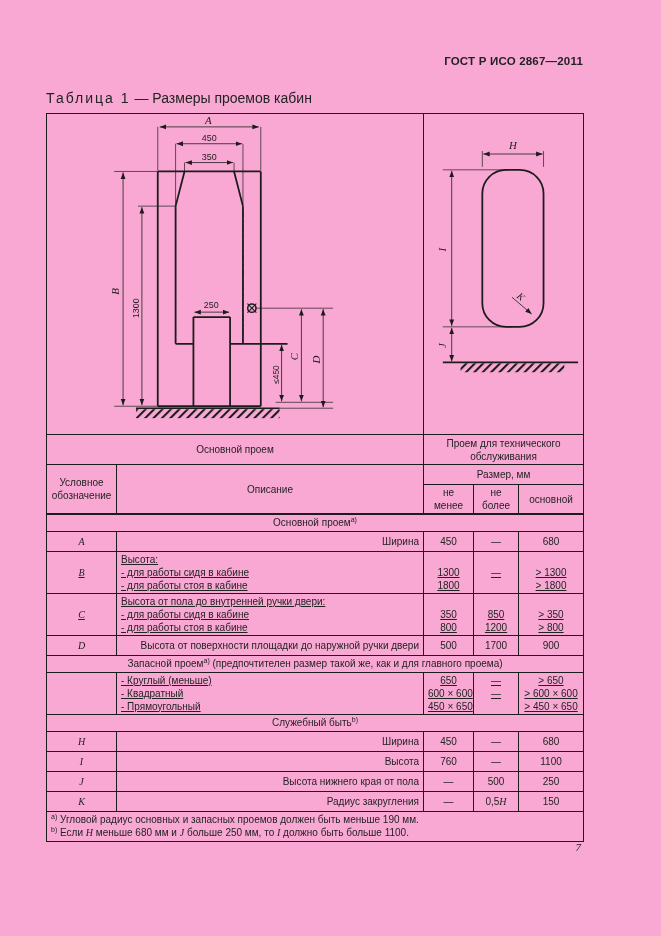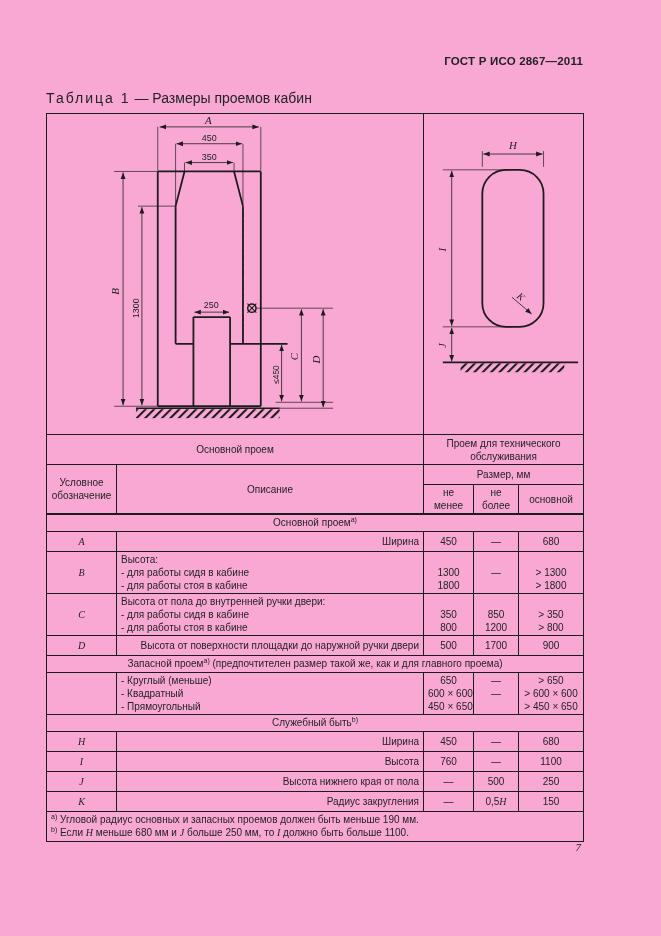--- a/index.html
+++ b/index.html
@@ -14,21 +14,21 @@
           table-layout:fixed;border:1.5px solid #1c1c1c;}
   table.t td{border:1px solid #1c1c1c;box-sizing:border-box;padding:1px 4px;
              font-size:10px;line-height:13px;vertical-align:middle;}
   .r-diagrams td{height:320px;padding:0;vertical-align:top;}
   .r-captions td{height:30px;text-align:center;font-size:9.5px;line-height:12px;padding:3px 6px;}
   .r-h1 td{height:20px;text-align:center;font-size:9.5px;line-height:11px;}
   .r-h2 td{height:19px;text-align:center;font-size:9.5px;}
   .thickb{border-bottom:2px solid #1c1c1c !important;}
   .r-sec td{height:17px;text-align:center;}
   .r-s1 td{height:20px;text-align:right;}
-  .r-s3 td{height:40px;vertical-align:top;padding-top:1px;}
+  .r-s3 td{height:40px;vertical-align:top;padding-top:1px;text-decoration:underline;}
   td.sym{text-align:center;font-family:"Liberation Serif",serif;font-style:italic;font-size:10.5px;}
   td.desc{padding-left:8px;}
   td.num{text-align:center;}
   .line{min-height:13px;line-height:13px;white-space:nowrap;}
   sup.fn{vertical-align:super;font-size:7px;line-height:0;}
   .r-foot td{height:30px;padding:2px 6px 3px 30px;font-size:9.5px;line-height:13px;}
   i.var{font-family:"Liberation Serif",serif;font-style:italic;}
   svg{display:block;}
   svg .shape{stroke:#1c1c1c;stroke-width:1.8;fill:none;}
   svg .thin{stroke:#1c1c1c;stroke-width:0.7;fill:none;}

